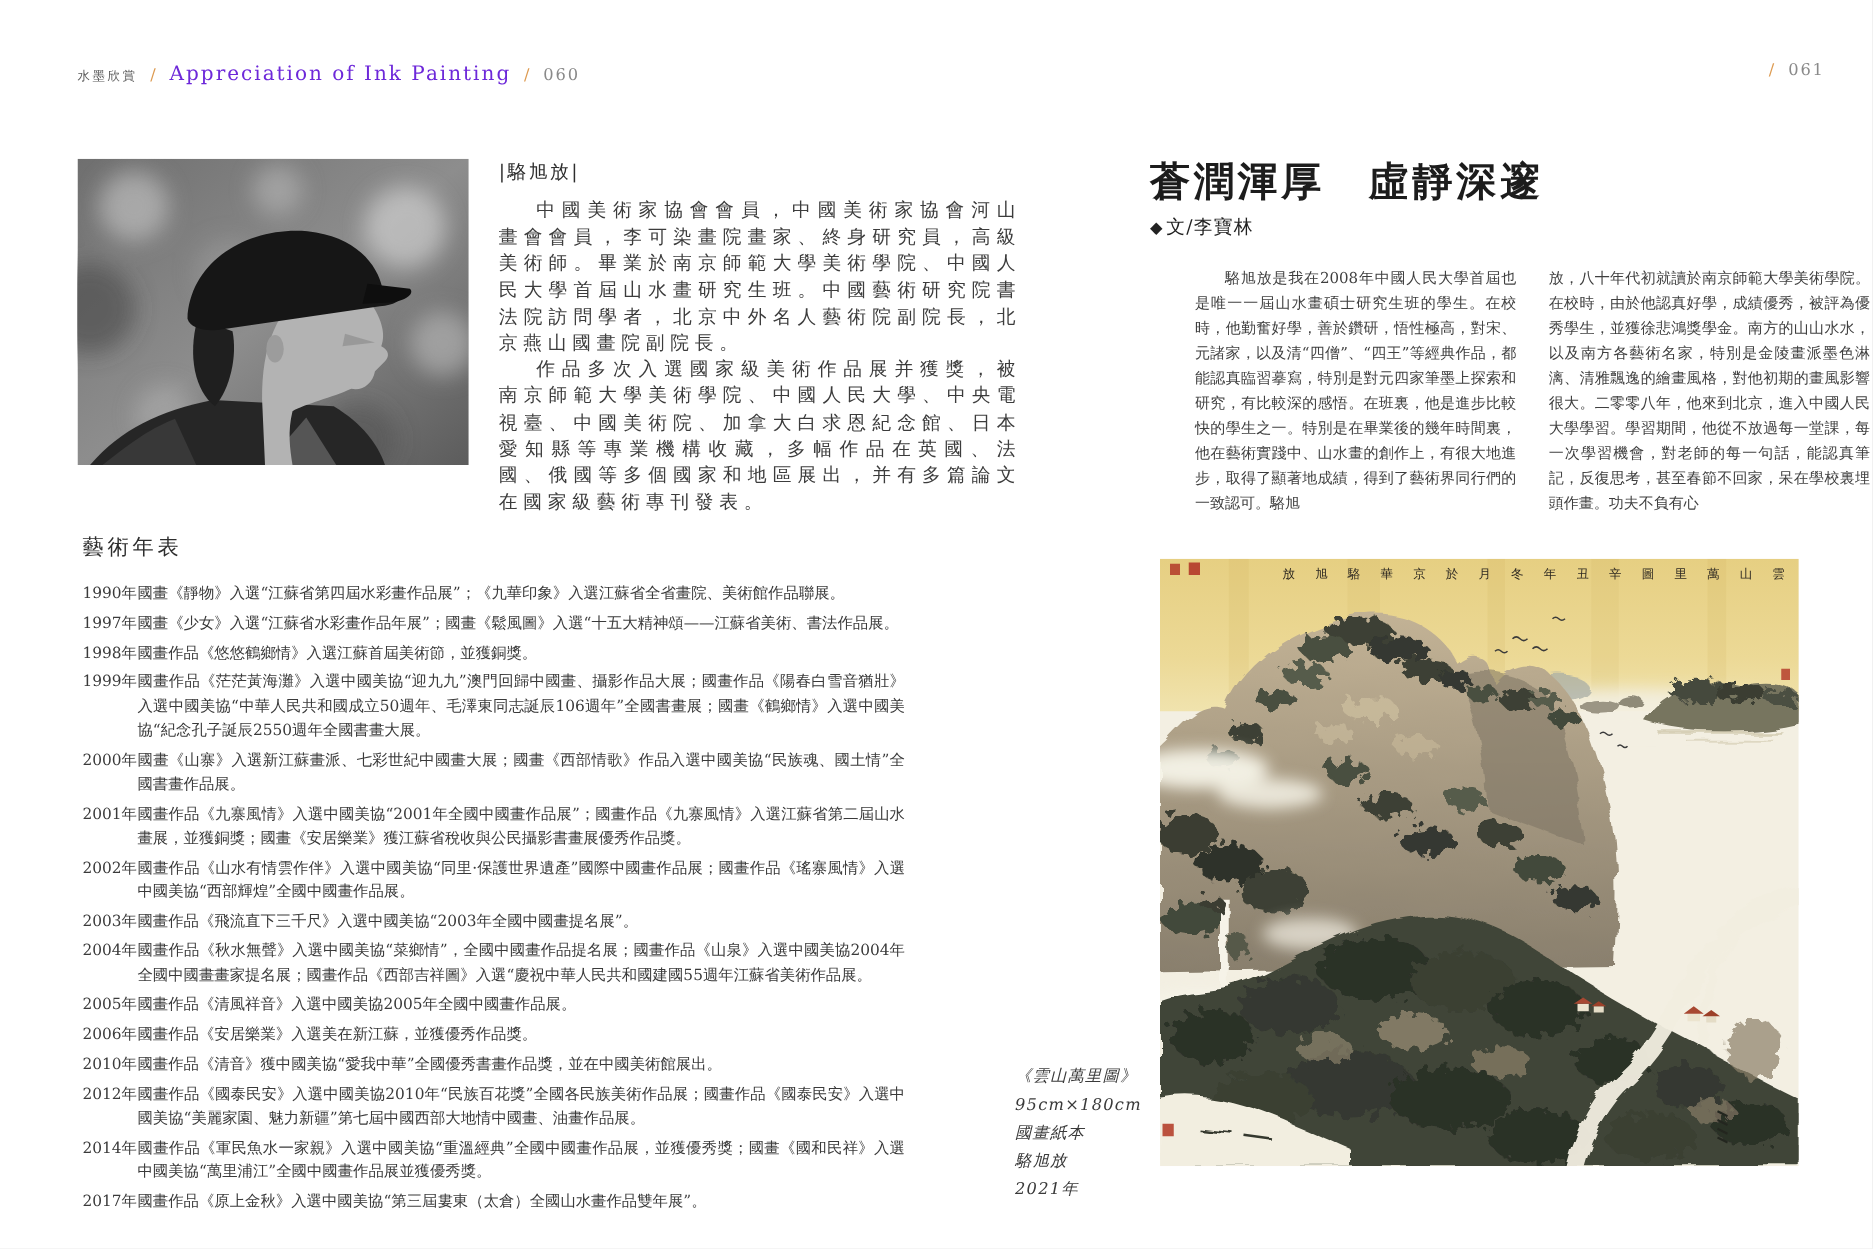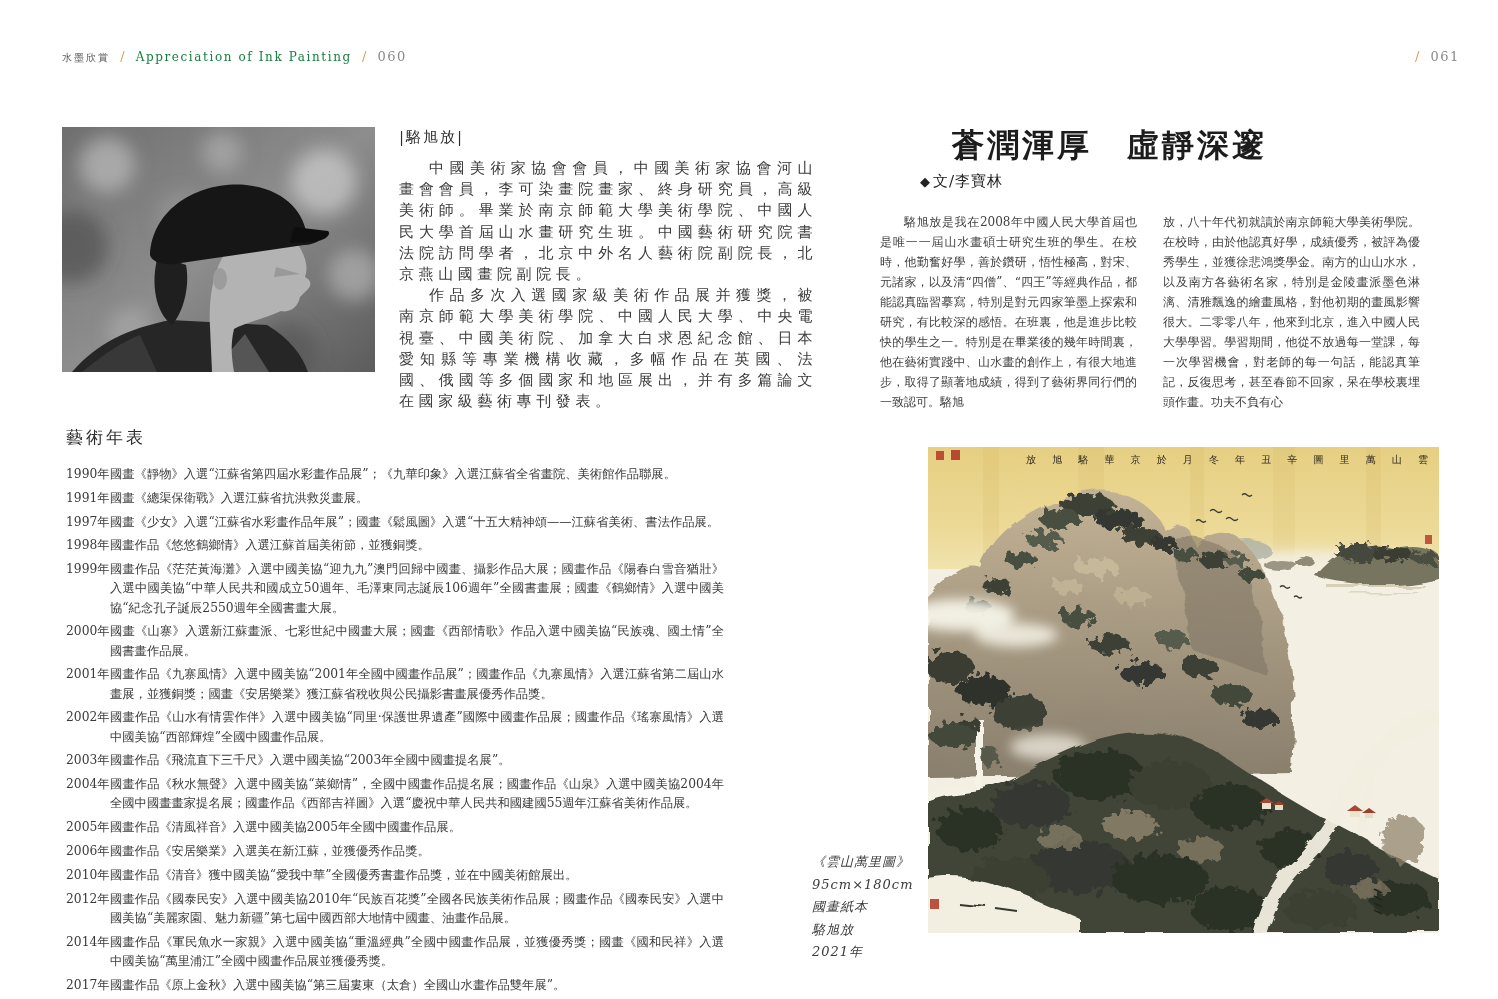--- a/index.html
+++ b/index.html
@@ -4,42 +4,42 @@
 <style>
   html,body{margin:0;padding:0;background:#e8e8e8;}
   .page{position:relative;width:1498px;height:999px;background:#ffffff;overflow:hidden;
         font-family:"DejaVu Serif","Liberation Serif",serif;color:#3d3d3d;}
   
   .hdr{position:absolute;top:49px;font-size:13px;letter-spacing:1px;white-space:nowrap;}
   .hdr-left{left:62px;}
   .hdr-right{left:1410px;}
   .hdr .cn{color:#5a5a5a;font-size:10px;letter-spacing:2px;}
   .hdr .sep{color:#dd9a50;padding:0 5px;}
-  .hdr .en{color:#15803d;letter-spacing:1.6px;font-size:12px;}
+  .hdr .en{color:#6d28d9;letter-spacing:1.6px;font-size:16px;}
   .hdr .pg{color:#8a8a8a;letter-spacing:1.5px;}
   
   .photo{position:absolute;left:62px;top:127px;width:313px;height:245px;}
   .photo svg{display:block;width:100%;height:100%;}
   
   .bio{position:absolute;left:399px;top:128px;width:418px;}
   .bio .nameplate{font-size:15px;color:#2e2e2e;letter-spacing:2px;margin-bottom:11px;}
   .bio p{margin:0;font-size:15px;line-height:21.2px;letter-spacing:4.6px;
          text-align:justify;text-indent:2em;color:#3c3c3c;}
   
   .chron{position:absolute;left:66px;top:426px;width:658px;}
   .chron h3{margin:0 0 16px 0;font-size:17px;font-weight:normal;letter-spacing:3px;color:#2e2e2e;}
   .entry{display:flex;margin-bottom:4.6px;font-size:12.3px;line-height:19.2px;color:#3a3a3a;}
   .entry .yr{flex:0 0 44px;}
   .entry .tx{flex:1;text-align:justify;}
   
   .art-title{position:absolute;left:920px;top:124px;font-size:32px;font-weight:bold;
-             letter-spacing:3px;color:#1c1c1c;white-space:nowrap;margin-left:32px;}
+             letter-spacing:3px;color:#1c1c1c;white-space:nowrap;}
   .byline{position:absolute;left:920px;top:172px;font-size:15px;color:#222;letter-spacing:1px;}
   .byline .dia{font-size:13px;margin-right:2px;}
-  .essay{position:absolute;left:880px;top:212px;width:540px;display:flex;gap:26px;}
+  .essay{position:absolute;left:956px;top:212px;width:540px;display:flex;gap:26px;}
   .essay .col{width:263px;font-size:12px;line-height:20px;text-align:justify;color:#3f3f3f;}
   .essay .col.first{text-indent:2em;}
   
   .painting{position:absolute;left:928px;top:447px;width:511px;height:486px;}
   .painting svg{display:block;width:100%;height:100%;}
   .inscription{position:absolute;left:98px;top:7px;width:402px;height:14px;display:flex;
                flex-direction:row-reverse;justify-content:space-between;
                font-size:10px;color:#2f2a22;line-height:12px;}
   
   .caption{position:absolute;left:812px;top:851px;width:104px;
@@ -105,24 +105,20 @@
     <div class="nameplate">|駱旭放|</div>
     <p>中國美術家協會會員，中國美術家協會河山畫會會員，李可染畫院畫家、終身研究員，高級美術師。畢業於南京師範大學美術學院、中國人民大學首屆山水畫研究生班。中國藝術研究院書法院訪問學者，北京中外名人藝術院副院長，北京燕山國畫院副院長。</p>
     <p>作品多次入選國家級美術作品展并獲獎，被南京師範大學美術學院、中國人民大學、中央電視臺、中國美術院、加拿大白求恩紀念館、日本愛知縣等專業機構收藏，多幅作品在英國、法國、俄國等多個國家和地區展出，并有多篇論文在國家級藝術專刊發表。</p>
   </div>
 
   <div class="chron">
     <h3>藝術年表</h3>
     <div class="entry">
         <span class="yr">1990年</span>
         <span class="tx">國畫《靜物》入選“江蘇省第四屆水彩畫作品展”；《九華印象》入選江蘇省全省畫院、美術館作品聯展。</span>
-      </div>
-    <div class="entry">
-        <span class="yr">1991年</span>
-        <span class="tx">國畫《總渠保衛戰》入選江蘇省抗洪救災畫展。</span>
       </div>
     <div class="entry">
         <span class="yr">1997年</span>
         <span class="tx">國畫《少女》入選“江蘇省水彩畫作品年展”；國畫《鬆風圖》入選“十五大精神頌——江蘇省美術、書法作品展。</span>
       </div>
     <div class="entry">
         <span class="yr">1998年</span>
         <span class="tx">國畫作品《悠悠鶴鄉情》入選江蘇首屆美術節，並獲銅獎。</span>
       </div>
     <div class="entry">

